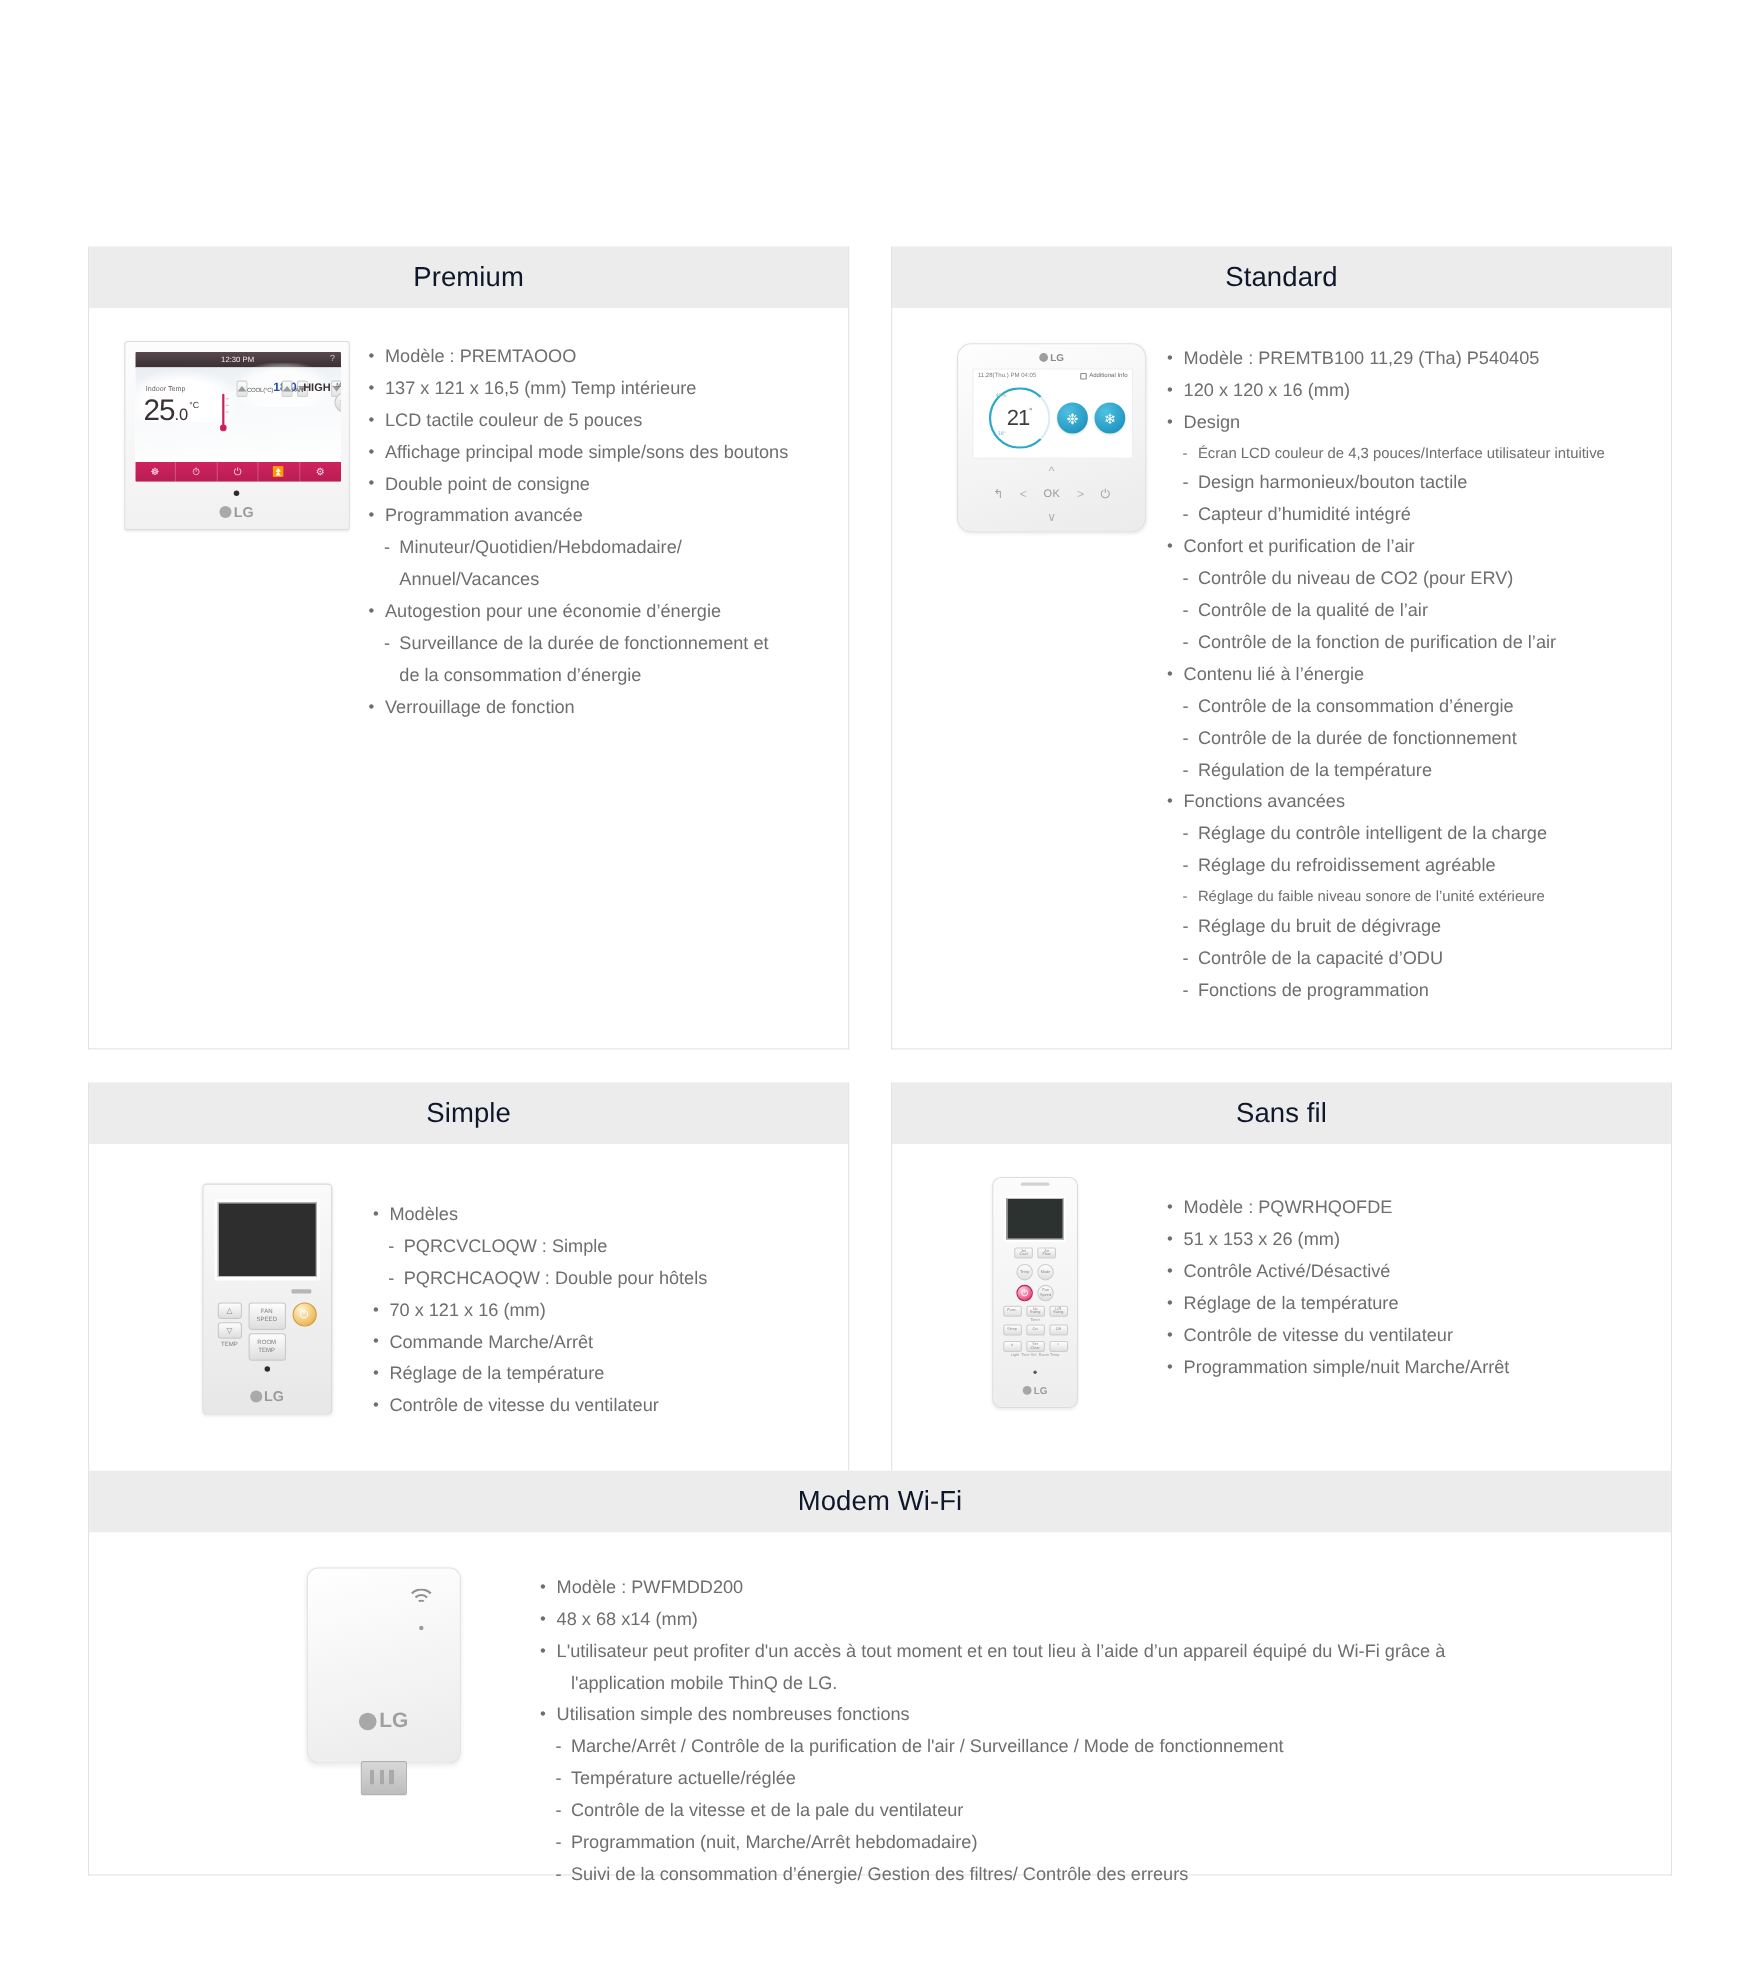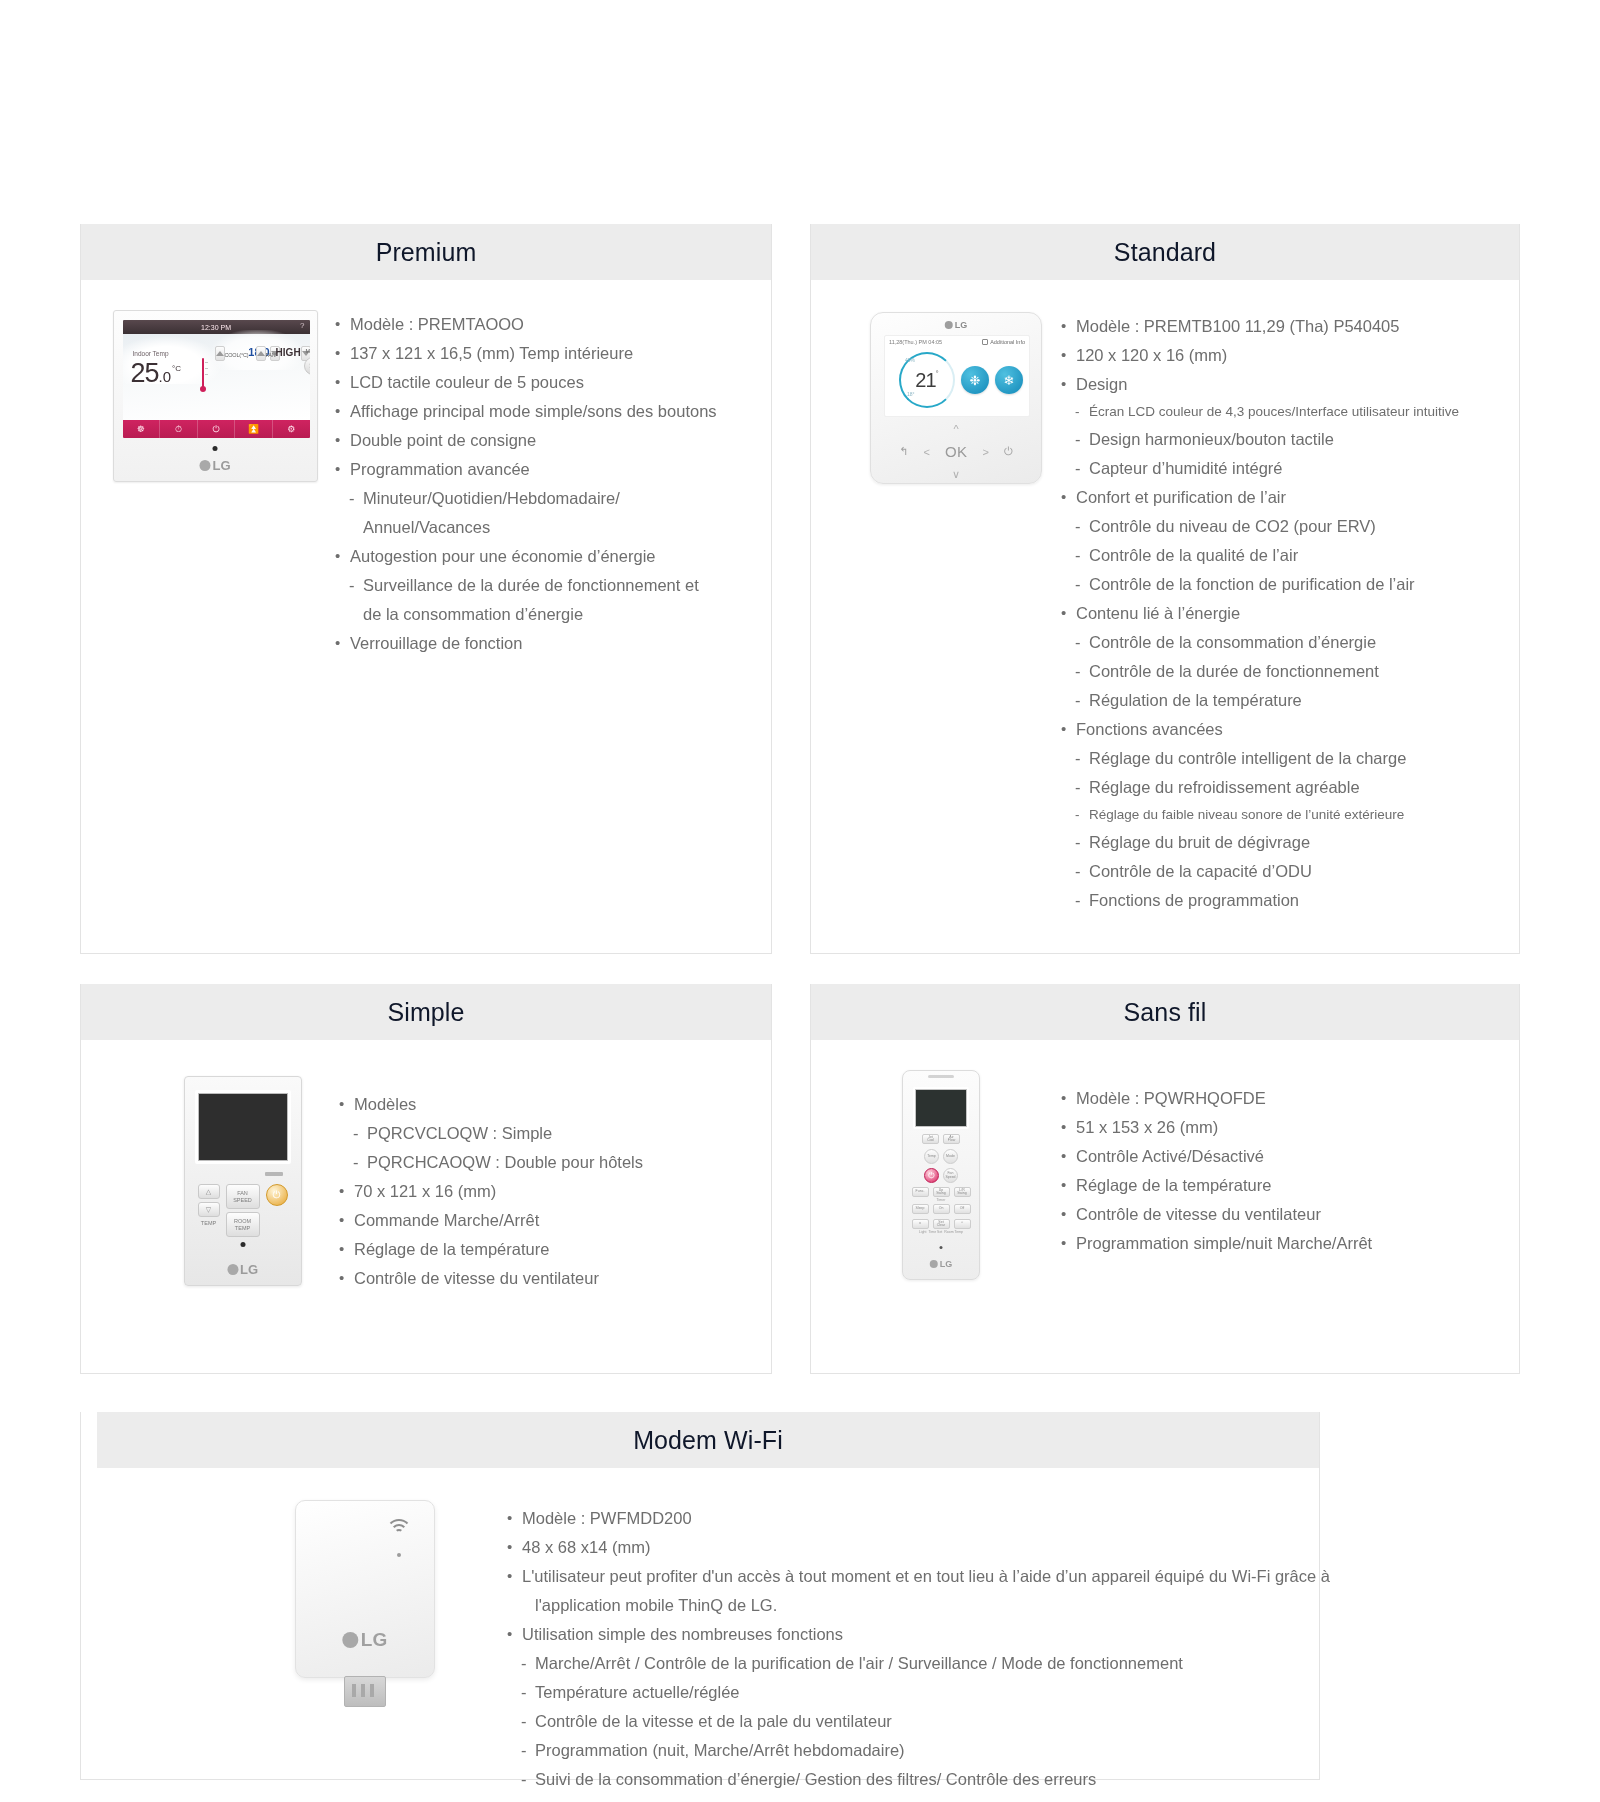--- a/index.html
+++ b/index.html
@@ -287,21 +287,21 @@
   .std-nav {
     position:absolute; left:0; right:0; top:110px;
     display:flex; flex-direction:column; align-items:center;
     color:#a9a9a9;
   }
   .std-nav .row {
     display:flex; align-items:center; justify-content:center;
     gap:15px; font-size:11px; color:#a0a0a0;
   }
   .std-nav .chev { font-size:11px; color:#b0b0b0; }
-  .std-nav .ok { font-size:15px; color:#9a9a9a; letter-spacing:.5px; }
+  .std-nav .ok { font-size:10px; color:#9a9a9a; letter-spacing:.5px; }
 
   
   .simp-dev {
     width: 118px; height: 210px;
     background: linear-gradient(180deg,#fafafa 0%, #e7e7e7 100%);
     border: 1px solid #d8d8d8;
     border-radius: 4px;
     box-shadow: 0 1px 3px rgba(0,0,0,.09);
     position: relative;
     padding: 13px 10px 0;
@@ -704,21 +704,21 @@
             <li class="lvl1">51 x 153 x 26 (mm)</li>
             <li class="lvl1">Contrôle Activé/Désactivé</li>
             <li class="lvl1">Réglage de la température</li>
             <li class="lvl1">Contrôle de vitesse du ventilateur</li>
             <li class="lvl1">Programmation simple/nuit Marche/Arrêt</li>
           </ul>
       </div>
     </div>
   </section>
 
-  <section class="card" style="left:80px; top:1412px; width:1240px; height:368px;padding-left:16px;">
+  <section class="card" style="left:80px; top:1337px; width:1440px; height:368px;">
     <div class="card-head">
       <h2>Modem Wi-Fi</h2>
     </div>
     <div class="card-body" style="padding-top:32px;">
       <div class="card-figure" style="width:410px; padding-left:125px;">
         <div class="wifi-dev">
           <div class="wifi-glyph">
             <span class="a1"></span>
               <span class="a2"></span>
               <span class="a3"></span>

